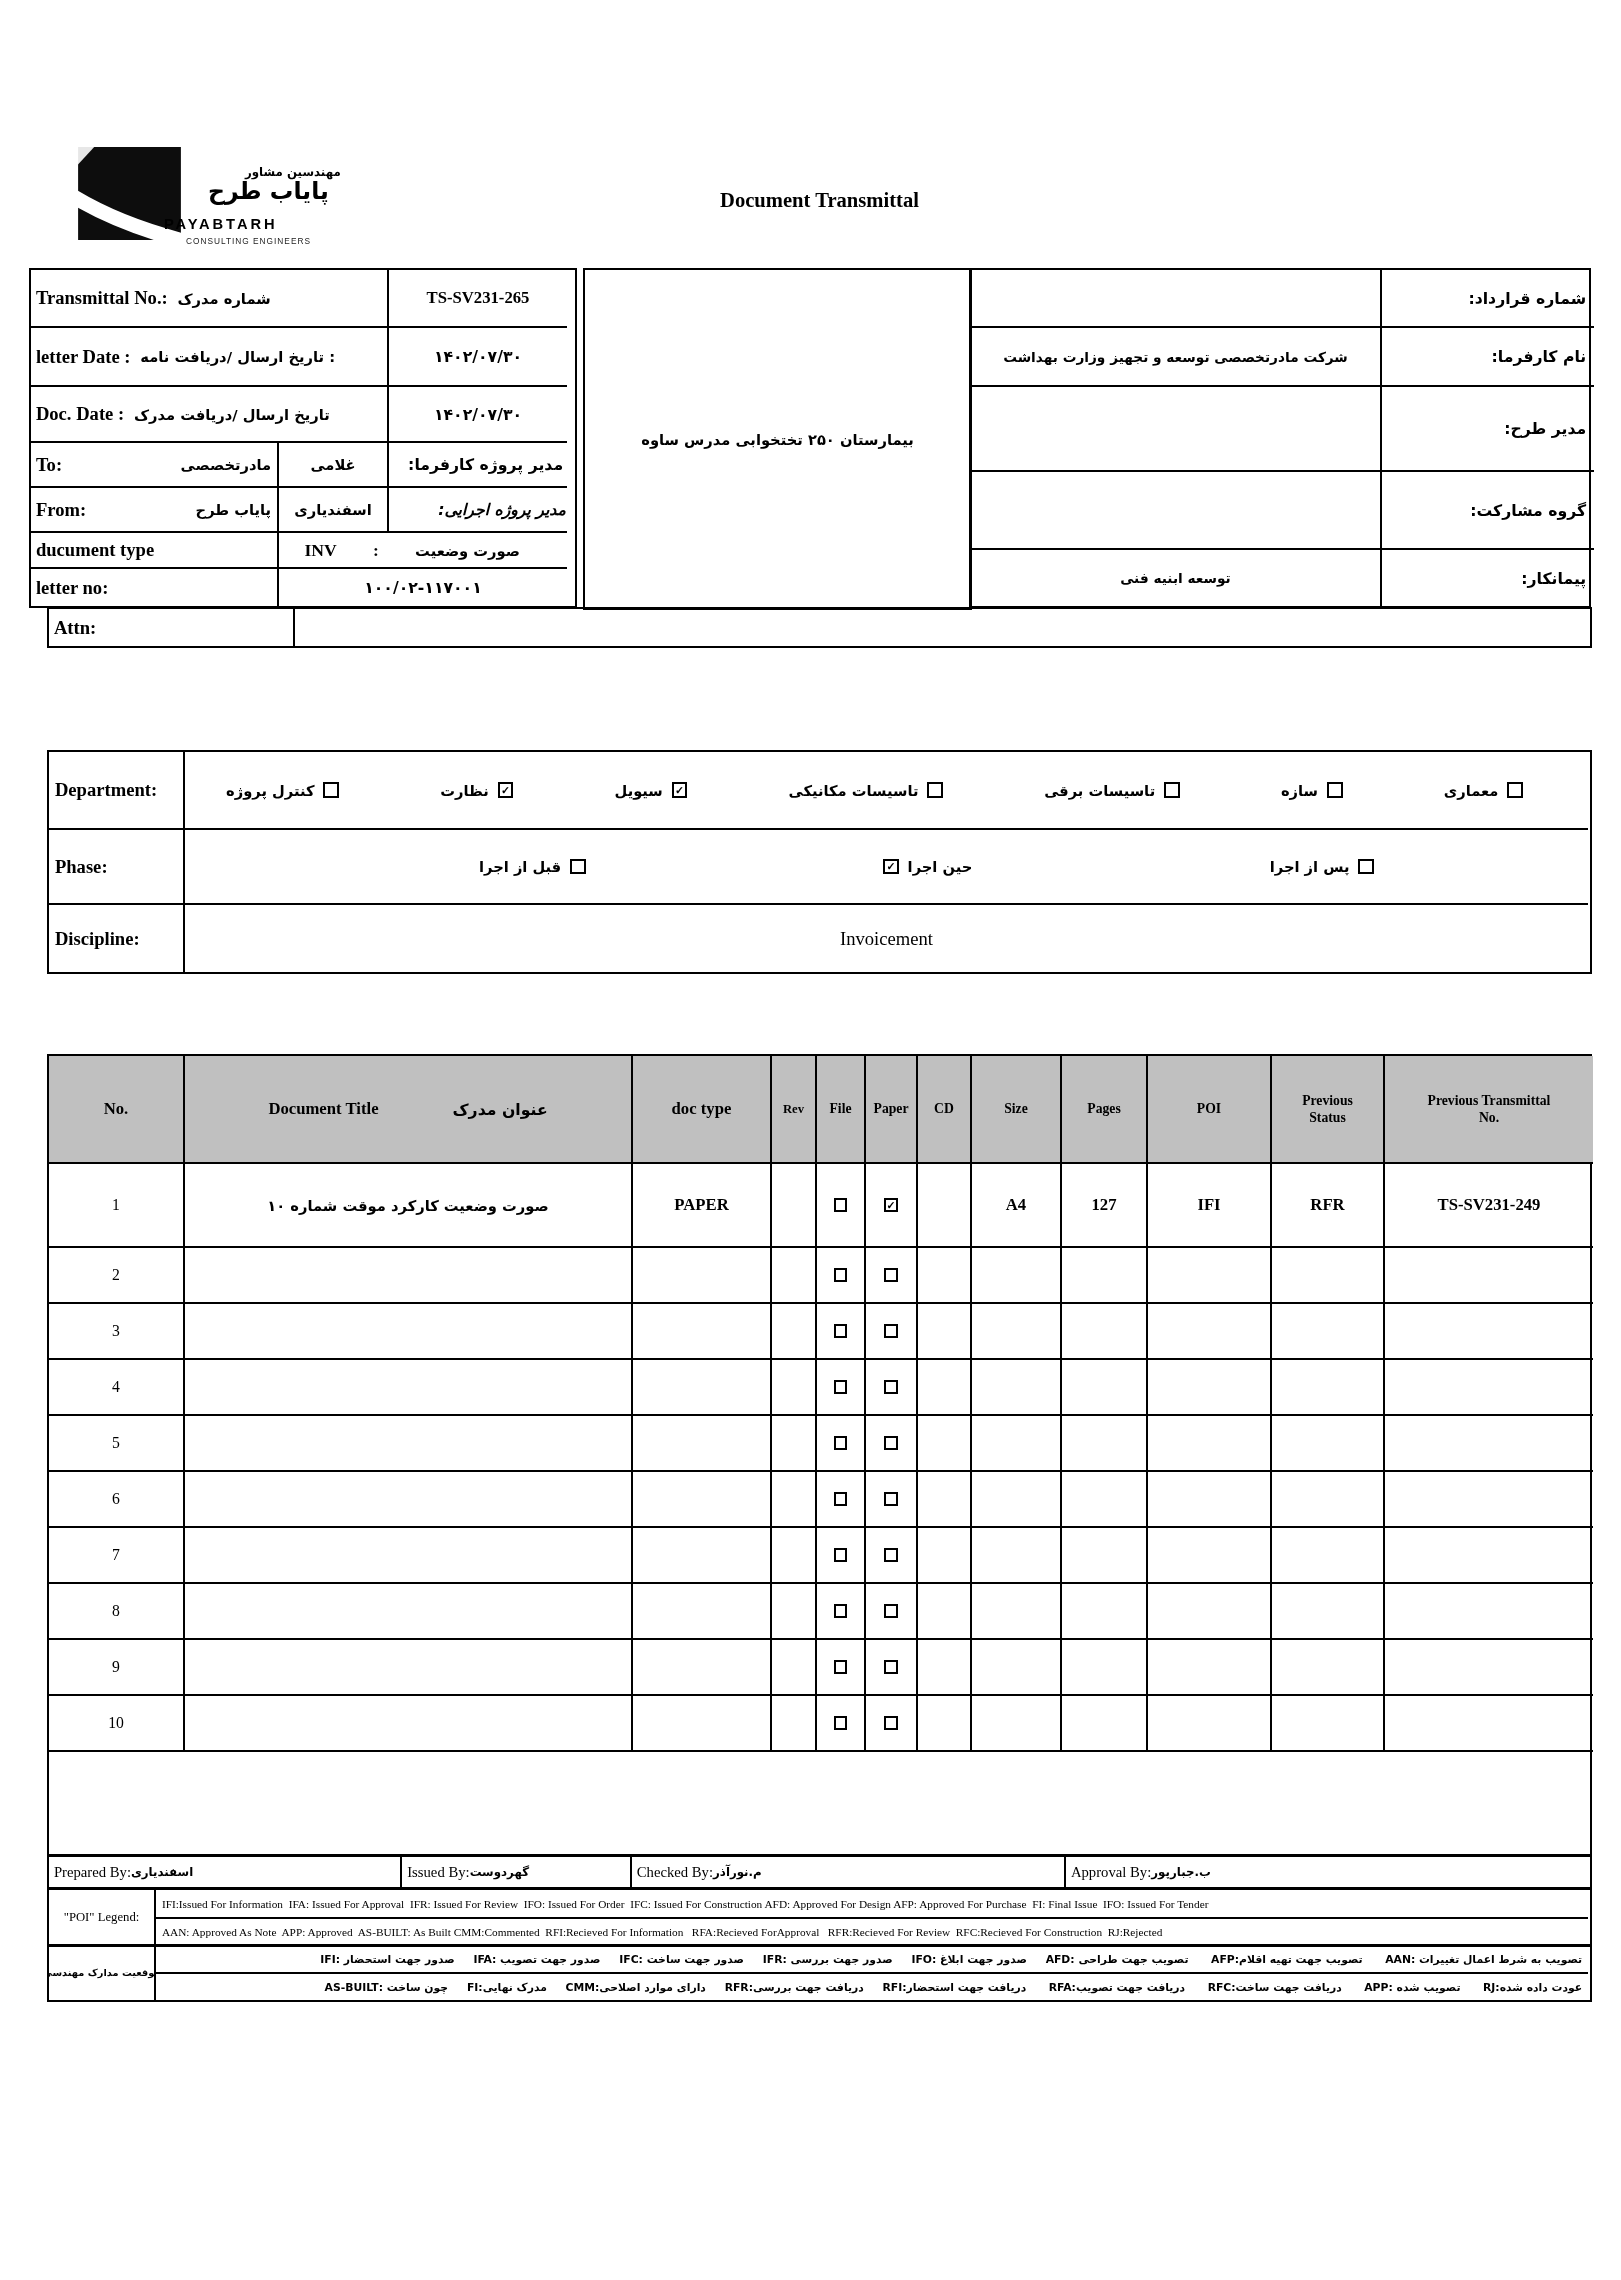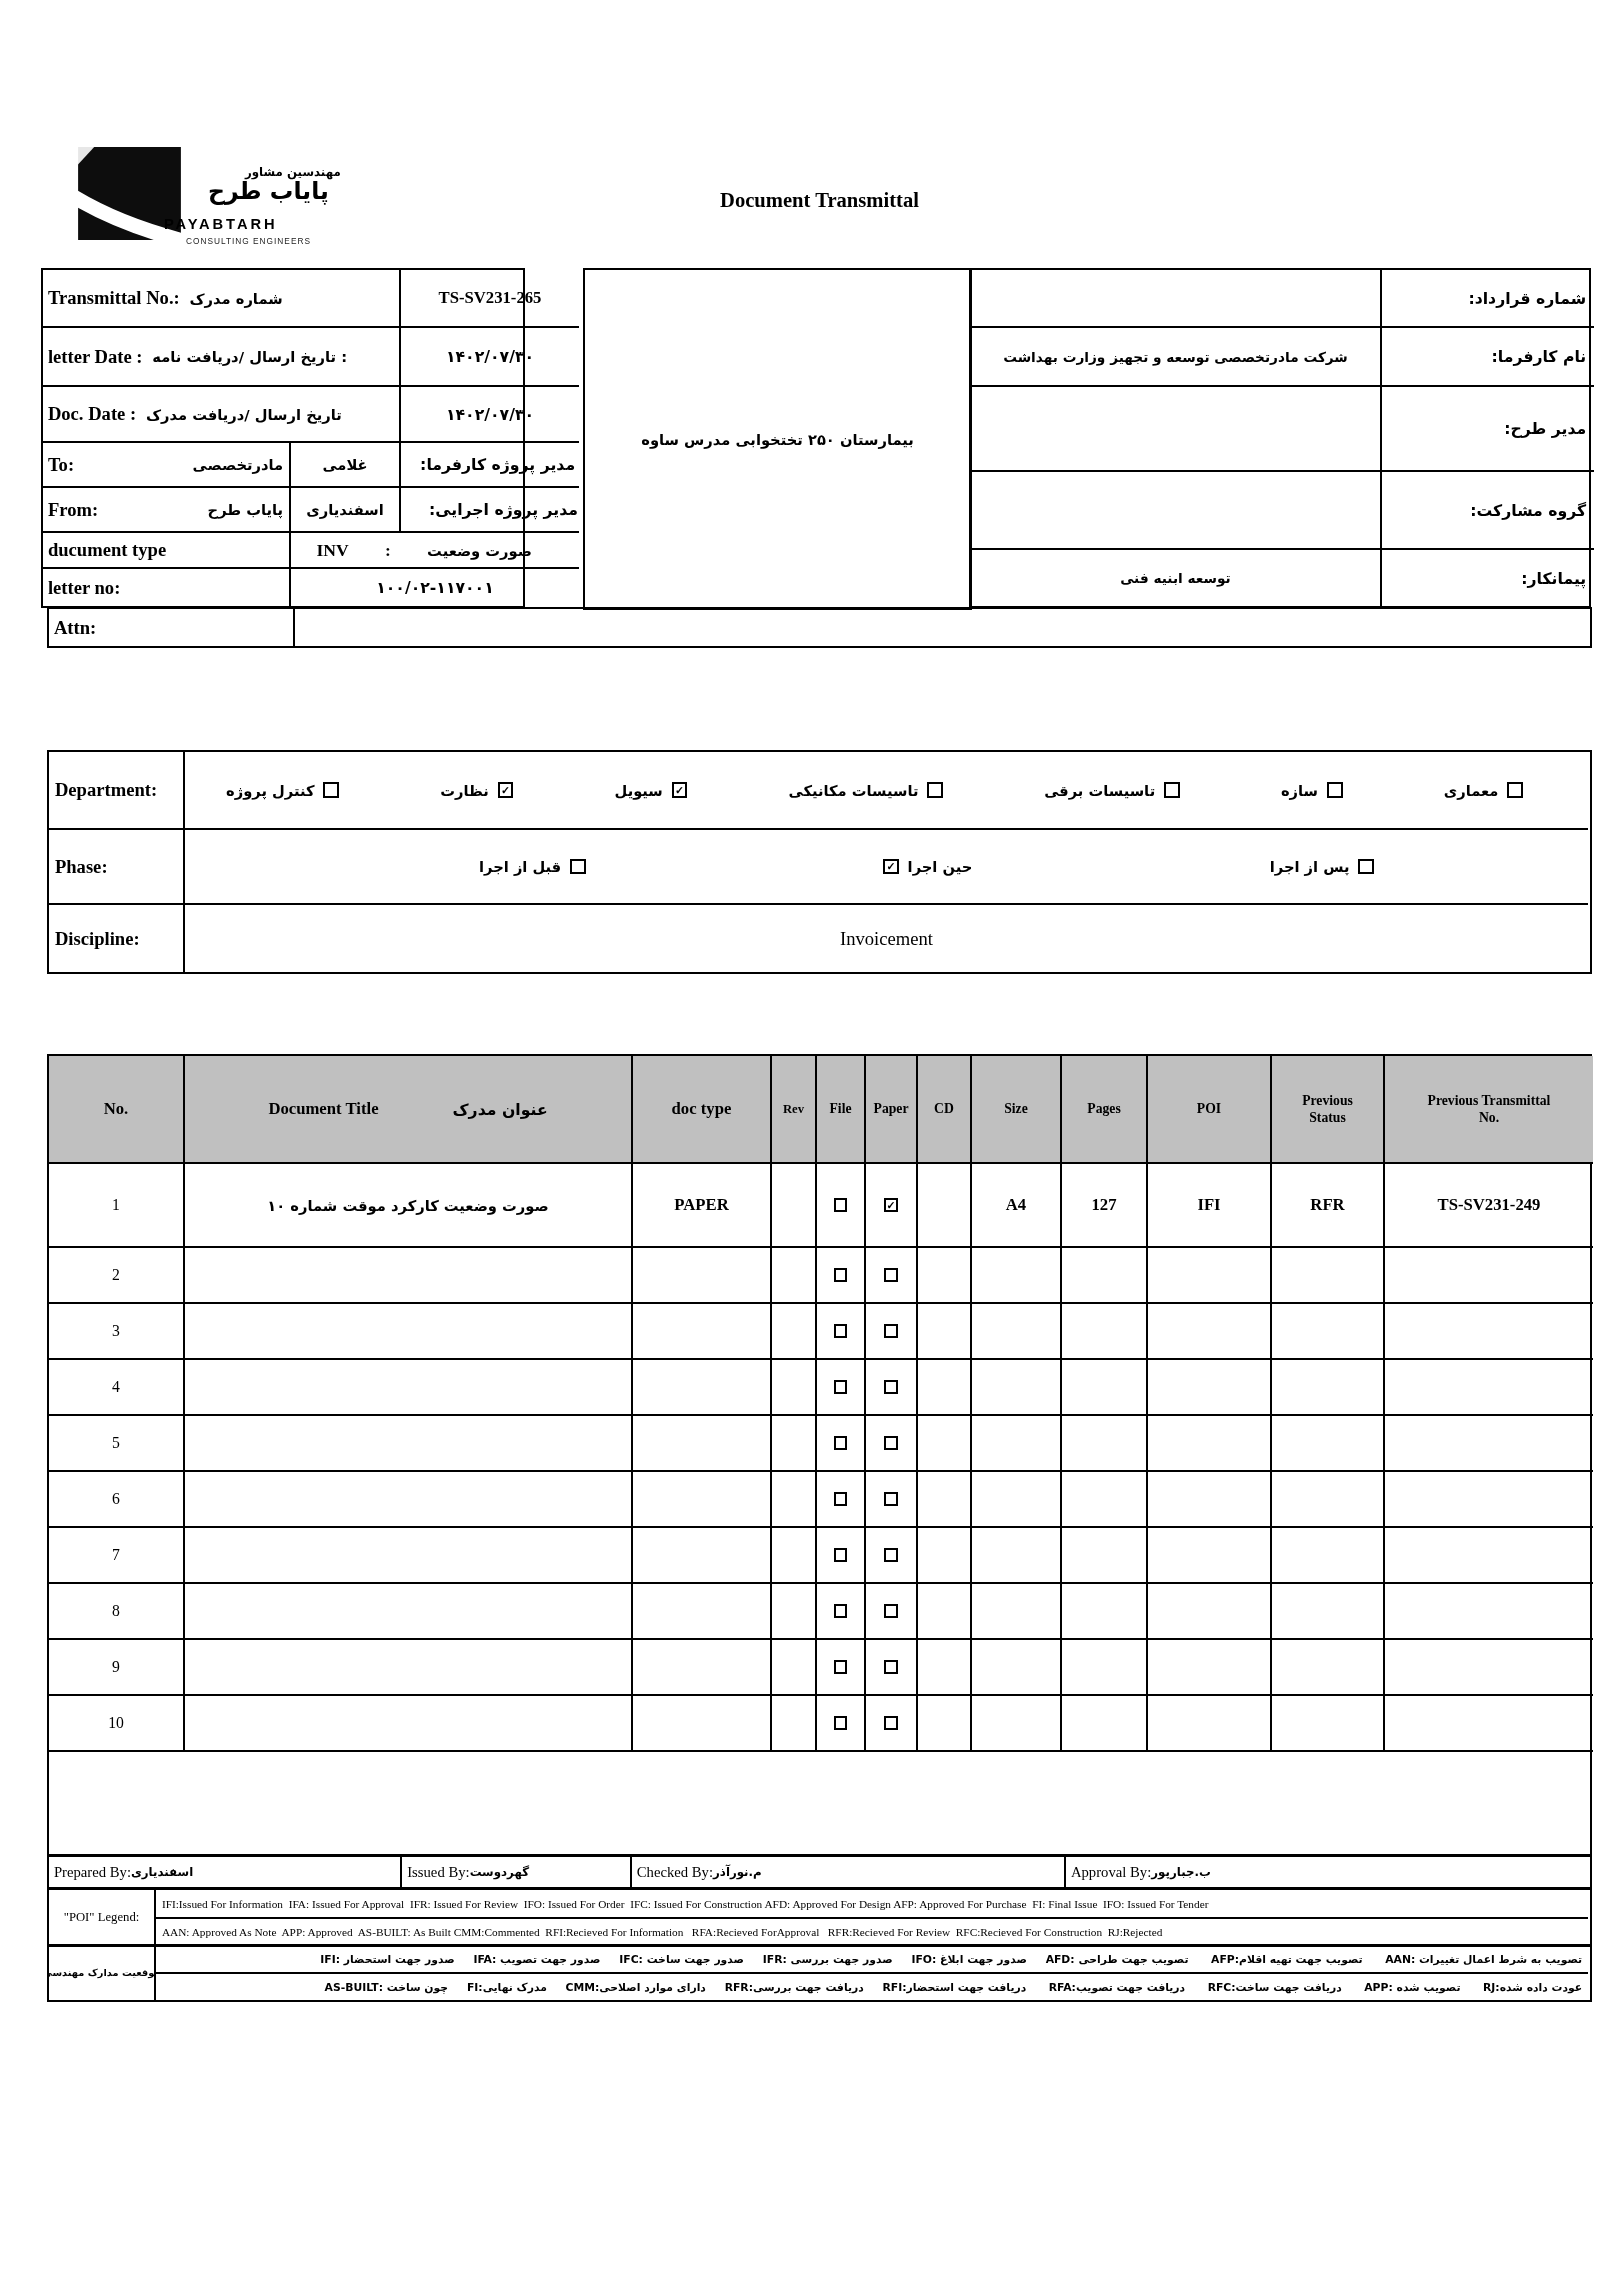--- a/index.html
+++ b/index.html
@@ -22,21 +22,21 @@
              font-size:20.6px;font-weight:bold;}
 
   
   .c{border-left:2px solid #000;border-top:2px solid #000;display:flex;align-items:center;
      box-sizing:border-box;overflow:hidden;}
   .nl{border-left:none;} .ntop{border-top:none;}
   .cen{justify-content:center;text-align:center;}
   .sb{justify-content:space-between;}
 
   
-  .hdr-left{position:absolute;left:41px;top:268px;width:484px;border:2.9px solid #000;
+  .hdr-left{position:absolute;left:29px;top:268px;width:548px;border:2.9px solid #000;
     box-sizing:border-box;display:grid;grid-template-columns:246px 110px 180px;
     grid-template-rows:56px 59px 56px 45px 45px 36px 39px;
     grid-template-areas:"l1 l1 v1" "l2 l2 v2" "l3 l3 v3" "tl tn tr" "fl fn fr" "dl dv dv" "nl2 nv nv";}
   .hdr-left .en{font-size:18.6px;padding-left:4.9px;}
   .hdr-left .fa{font-size:14.7px;margin-left:9.8px;}
   .hdr-left .val{font-size:16.7px;}
   .hospital{position:absolute;left:583px;top:268px;width:389px;height:342px;border:2.9px solid #000;
     box-sizing:border-box;display:flex;align-items:center;justify-content:center;}
   .hospital .fa{font-size:14.7px;}
   .hdr-right{position:absolute;left:969px;top:268px;width:622px;border:2.9px solid #000;
@@ -172,21 +172,21 @@
     <div class="c" style="grid-area:tr;direction:rtl;padding-right:3.9px;">
       <span class="fa" style="margin:0;font-size:15.7px">مدیر پروژه کارفرما:</span>
     </div>
     <div class="c nl sb" style="grid-area:fl;padding-right:5.9px;">
       <span class="en">From:</span>
       <span class="fa">پایاب طرح</span>
     </div>
     <div class="c cen" style="grid-area:fn">
       <span class="fa" style="margin:0">اسفندیاری</span>
     </div>
-    <div class="c" style="grid-area:fr;direction:rtl;padding-right:1px;">
+    <div class="c" style="grid-area:fr;direction:rtl;padding-right:1px;font-style:italic;">
       <span class="fa" style="margin:0;font-size:15.7px">مدیر پروژه اجرایی:</span>
     </div>
     <div class="c nl" style="grid-area:dl">
       <span class="en">ducument type</span>
     </div>
     <div class="c dv-cell" style="grid-area:dv">
       <span class="val">INV</span>
       <span class="val">:</span>
       <span class="fa" style="margin:0">صورت وضعیت</span>
     </div>

